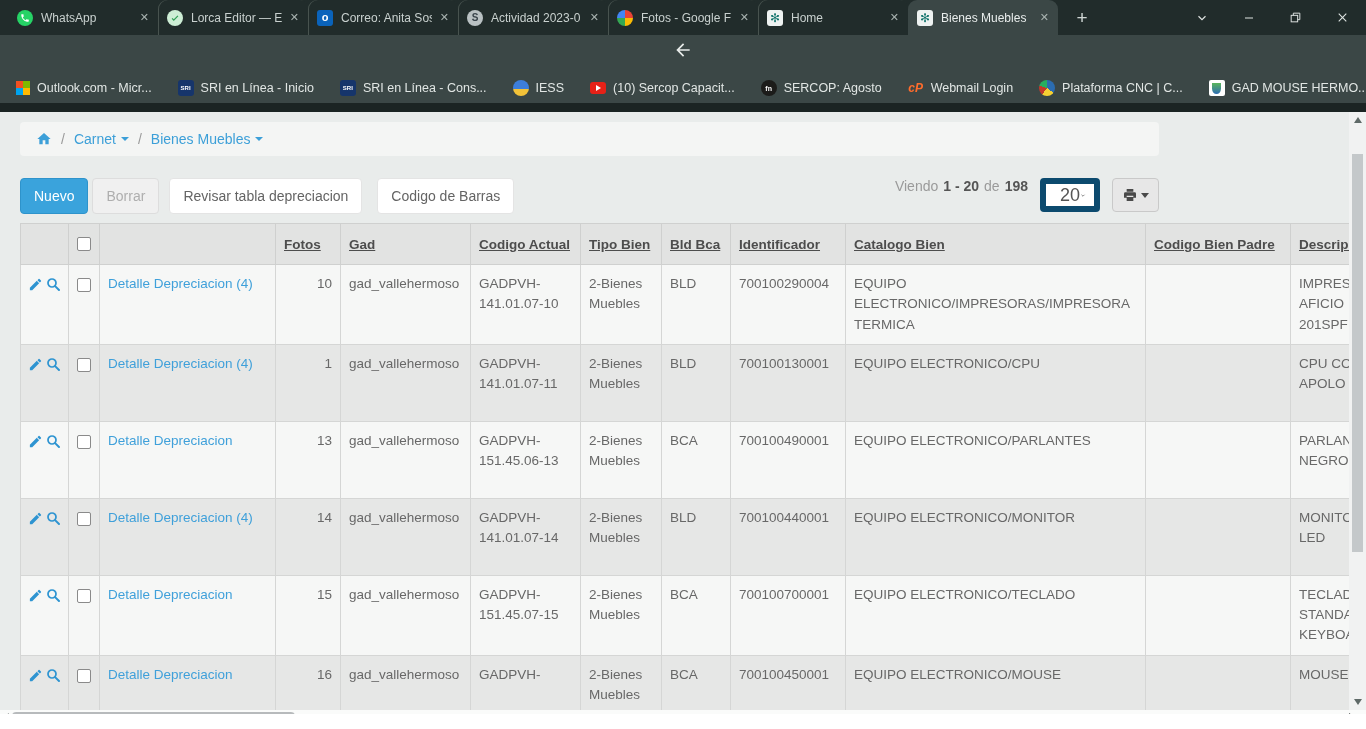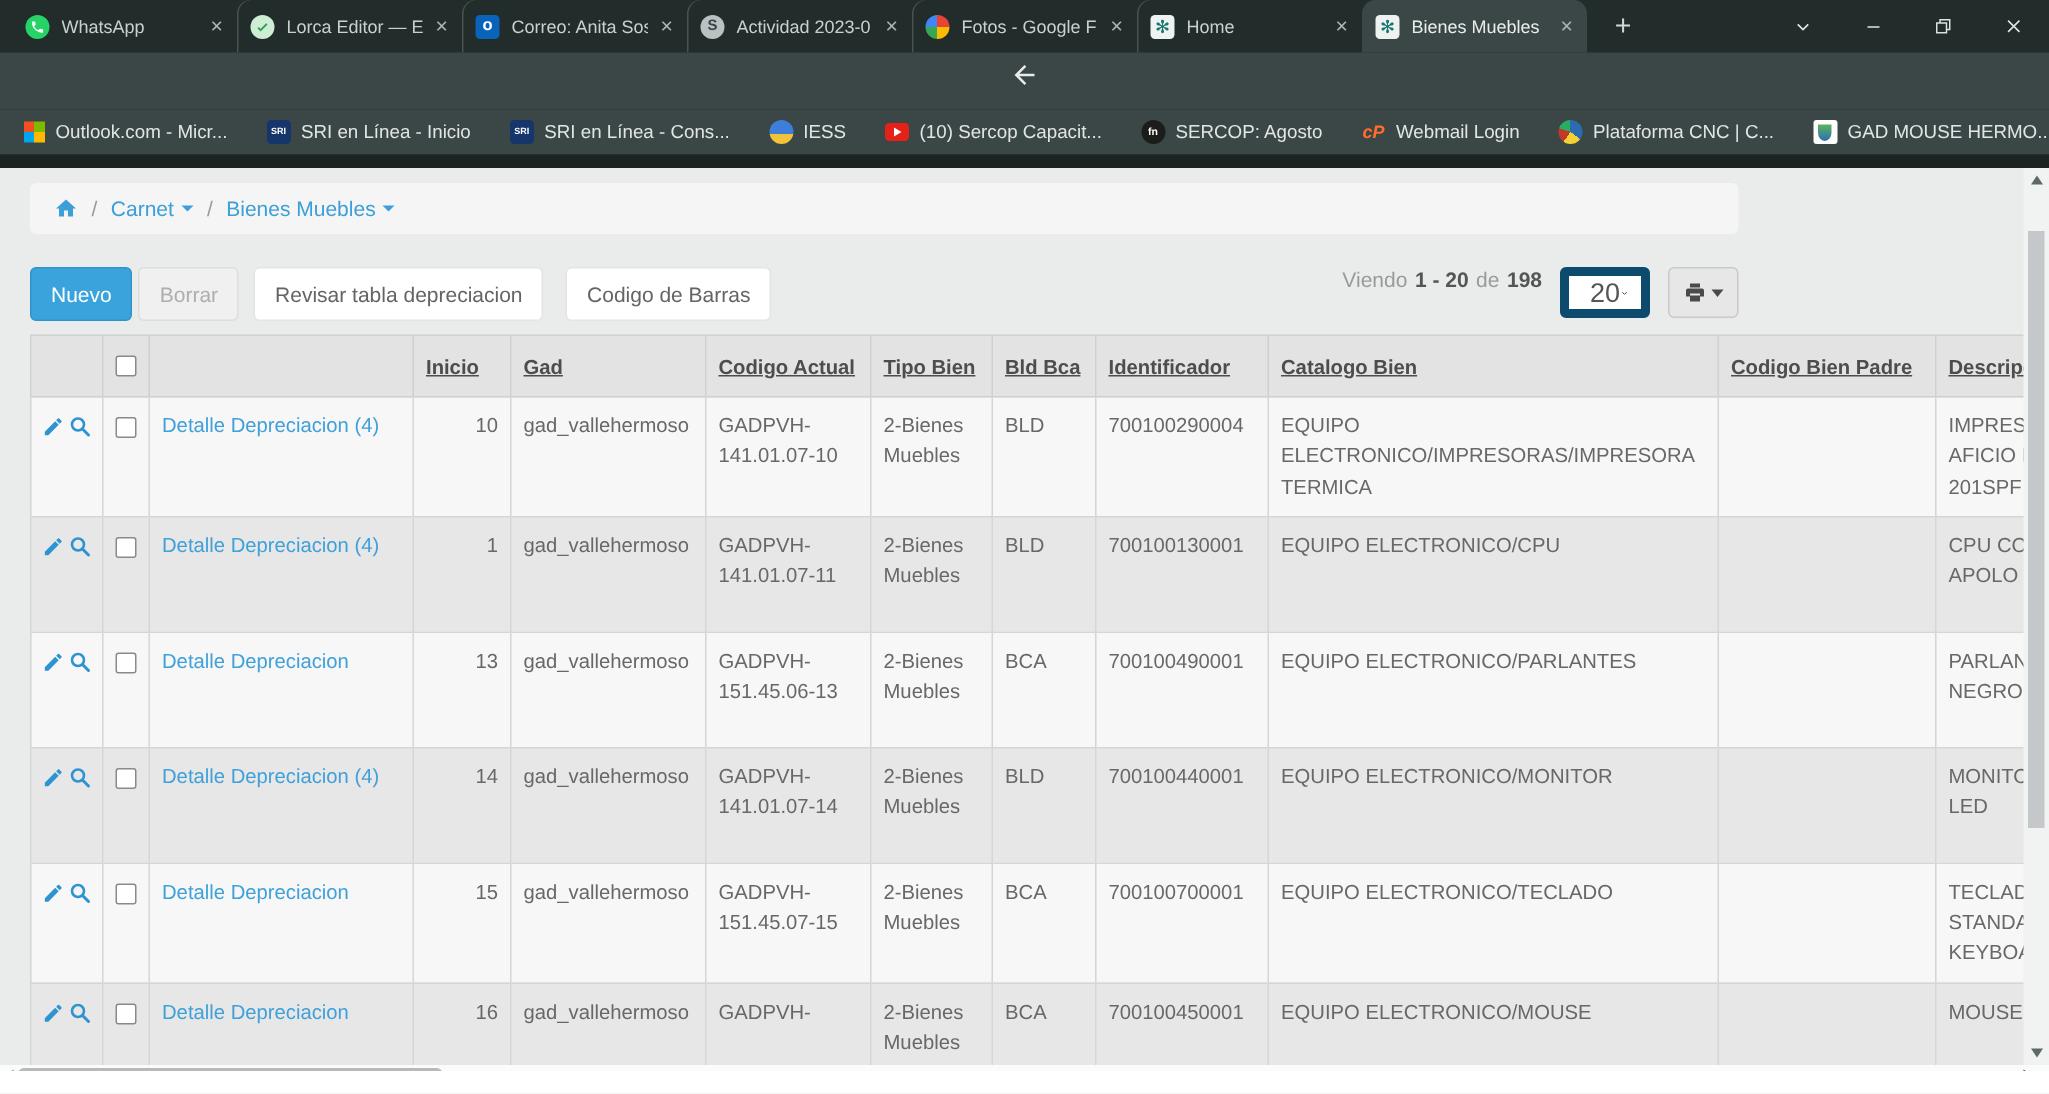--- a/index.html
+++ b/index.html
@@ -385,21 +385,21 @@
         <col style="width:115px">
           <col style="width:300px">
           <col style="width:145px">
           <col style="width:150px">
       </colgroup>
       <thead>
         <tr>
           <th></th>
           <th style="text-align:center; padding:0;"><span class="chk"></span></th>
           <th></th>
-        <th><span class="hlink">Inicio</span></th>
+        <th><span class="hlink">Fotos</span></th>
             <th><span class="hlink">Gad</span></th>
             <th><span class="hlink">Codigo Actual</span></th>
             <th><span class="hlink">Tipo Bien</span></th>
             <th><span class="hlink">Bld Bca</span></th>
             <th><span class="hlink">Identificador</span></th>
             <th><span class="hlink">Catalogo Bien</span></th>
             <th><span class="hlink">Codigo Bien Padre</span></th>
             <th><span class="hlink">Descripcion</span></th>
           </tr>
       </thead>

